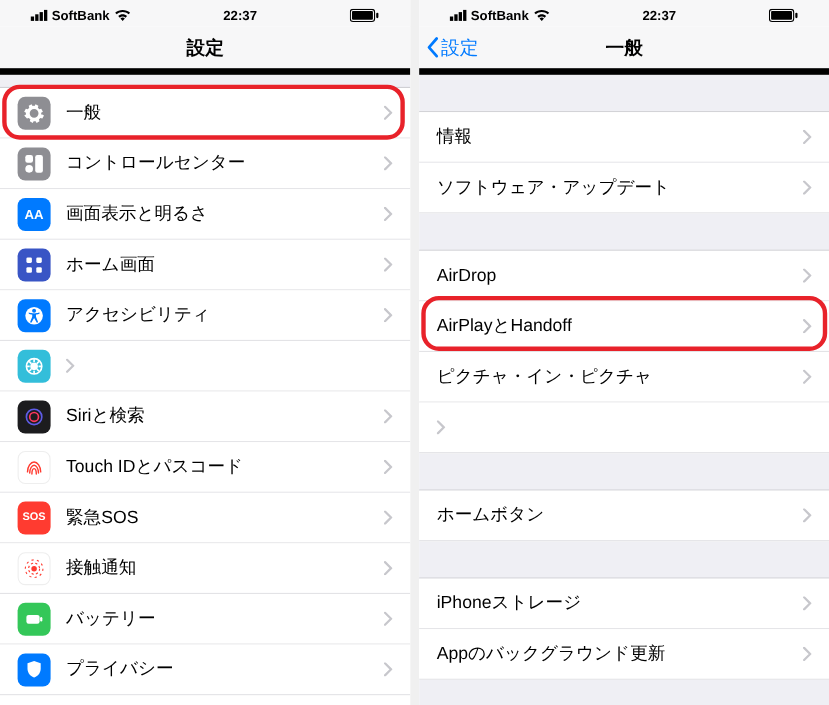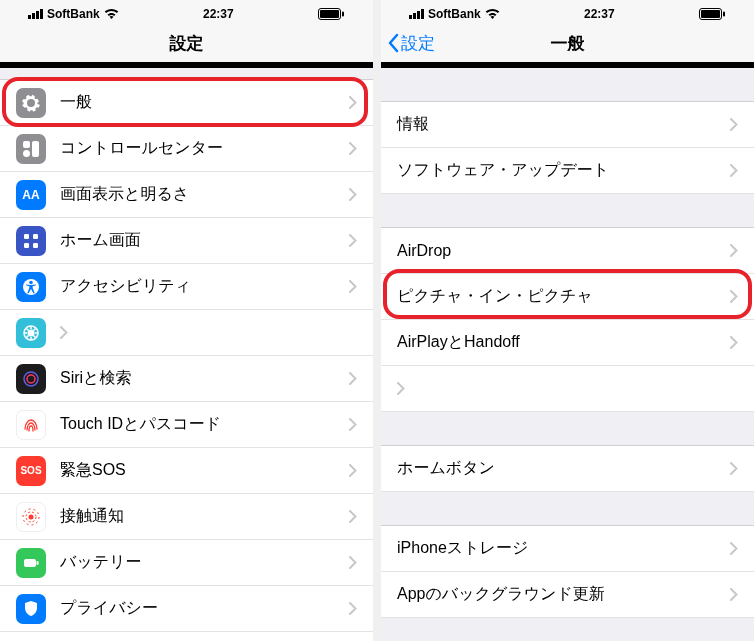--- a/index.html
+++ b/index.html
@@ -352,32 +352,32 @@
     <div class="row">
       <div class="row-label">AirDrop</div>
       <svg class="chevron" width="8" height="13" viewBox="0 0 8 13">
           <path d="M1 1l5.5 5.5L1 12" stroke="#c7c7cc" stroke-width="2" fill="none" stroke-linecap="round"></path>
         </svg>
     </div>
 
     <div class="highlight-ring" style="left:2px; top:269px; width:369px; height:50px;"></div>
 
     <div class="row">
+      <div class="row-label">AirPlayとHandoff</div>
+      <svg class="chevron" width="8" height="13" viewBox="0 0 8 13">
+          <path d="M1 1l5.5 5.5L1 12" stroke="#c7c7cc" stroke-width="2" fill="none" stroke-linecap="round"></path>
+        </svg>
+    </div>
+    <div class="row">
       <div class="row-label">ピクチャ・イン・ピクチャ</div>
       <svg class="chevron" width="8" height="13" viewBox="0 0 8 13">
           <path d="M1 1l5.5 5.5L1 12" stroke="#c7c7cc" stroke-width="2" fill="none" stroke-linecap="round"></path>
         </svg>
     </div>
     <div class="row">
-      <div class="row-label">AirPlayとHandoff</div>
-      <svg class="chevron" width="8" height="13" viewBox="0 0 8 13">
-          <path d="M1 1l5.5 5.5L1 12" stroke="#c7c7cc" stroke-width="2" fill="none" stroke-linecap="round"></path>
-        </svg>
-    </div>
-    <div class="row">
       <svg class="chevron" width="8" height="13" viewBox="0 0 8 13">
           <path d="M1 1l5.5 5.5L1 12" stroke="#c7c7cc" stroke-width="2" fill="none" stroke-linecap="round"></path>
         </svg>
     </div>
 
     <div class="section-gap"></div>
 
     <div class="row">
       <div class="row-label">ホームボタン</div>
       <svg class="chevron" width="8" height="13" viewBox="0 0 8 13">

